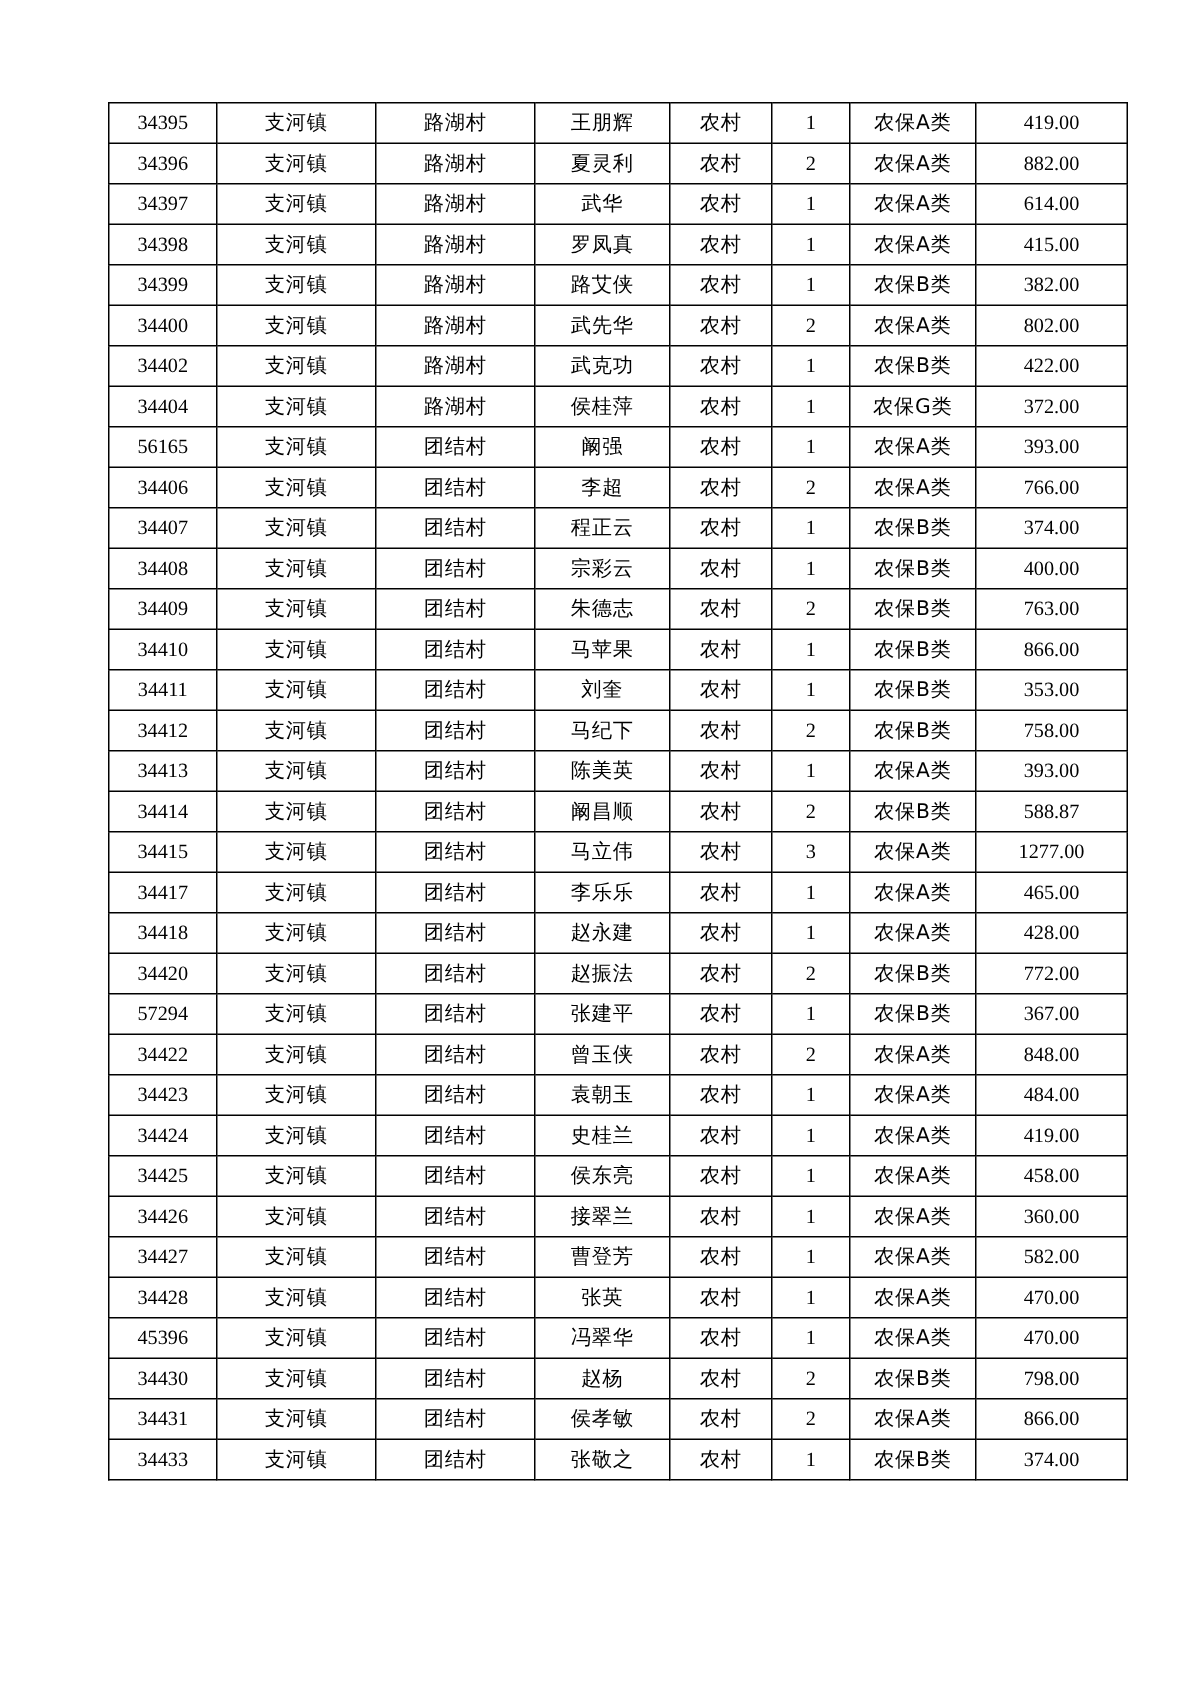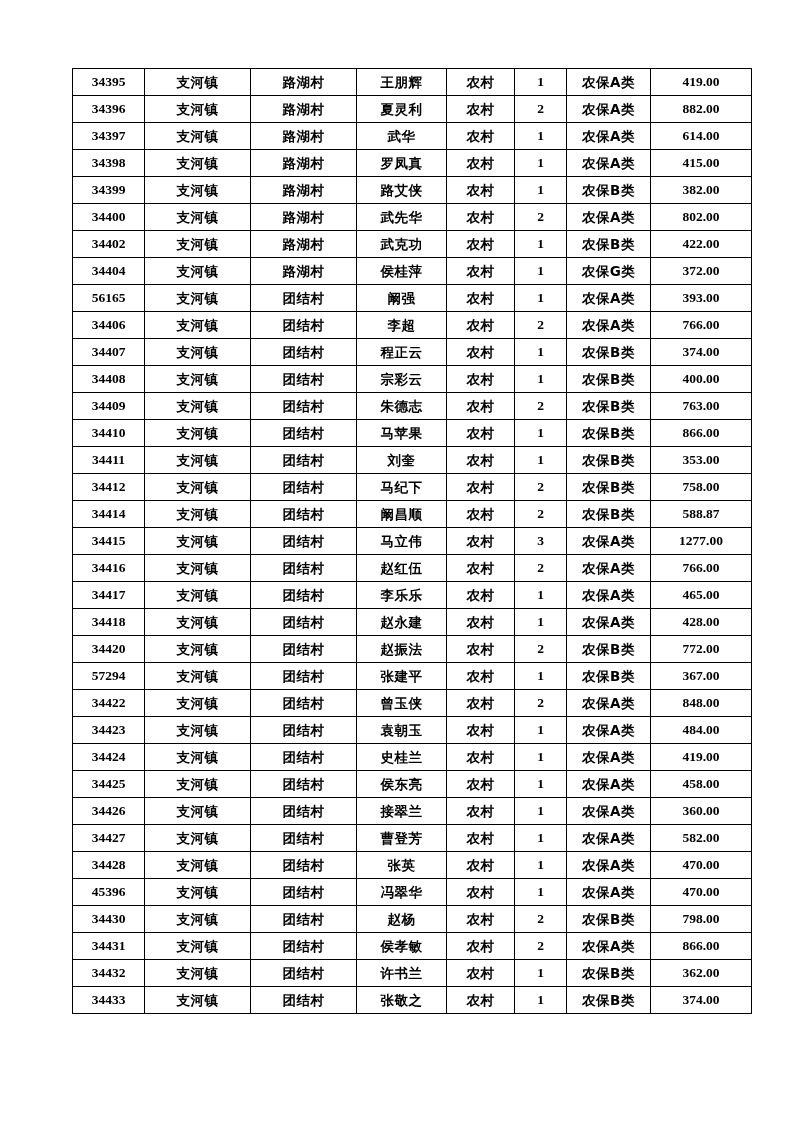--- a/index.html
+++ b/index.html
@@ -13,21 +13,20 @@
     font-family: "Liberation Serif", "DejaVu Serif", serif;
     color: #000000;
     overflow: hidden;
   }
   .page {
     position: relative;
     width: 793px;
     height: 1122px;
     box-sizing: border-box;
     padding: 68px 72px 0 72px;
-    font-weight: bold;
   }
   table.data-table {
     border-collapse: collapse;
     width: 649px;
     table-layout: fixed;
   }
   table.data-table td {
     border: 1px solid #000000;
     height: 26px;
     line-height: 26px;
@@ -227,50 +226,50 @@
           <td class="num-cell">34412</td>
           <td class="cjk">支河镇</td>
           <td class="cjk">团结村</td>
           <td class="cjk">马纪下</td>
           <td class="cjk">农村</td>
           <td class="num-cell">2</td>
           <td class="cjk">农保B类</td>
           <td class="num-cell">758.00</td>
         </tr>
         <tr>
+          <td class="num-cell">34413</td>
+          <td class="cjk">支河镇</td>
+          <td class="cjk">团结村</td>
+          <td class="cjk">陈美英</td>
+          <td class="cjk">农村</td>
+          <td class="num-cell">1</td>
+          <td class="cjk">农保A类</td>
+          <td class="num-cell">393.00</td>
+        </tr>
+        <tr>
           <td class="num-cell">34414</td>
           <td class="cjk">支河镇</td>
           <td class="cjk">团结村</td>
           <td class="cjk">阚昌顺</td>
           <td class="cjk">农村</td>
           <td class="num-cell">2</td>
           <td class="cjk">农保B类</td>
           <td class="num-cell">588.87</td>
         </tr>
         <tr>
           <td class="num-cell">34415</td>
           <td class="cjk">支河镇</td>
           <td class="cjk">团结村</td>
           <td class="cjk">马立伟</td>
           <td class="cjk">农村</td>
           <td class="num-cell">3</td>
           <td class="cjk">农保A类</td>
           <td class="num-cell">1277.00</td>
         </tr>
         <tr>
-          <td class="num-cell">34416</td>
-          <td class="cjk">支河镇</td>
-          <td class="cjk">团结村</td>
-          <td class="cjk">赵红伍</td>
-          <td class="cjk">农村</td>
-          <td class="num-cell">2</td>
-          <td class="cjk">农保A类</td>
-          <td class="num-cell">766.00</td>
-        </tr>
-        <tr>
           <td class="num-cell">34417</td>
           <td class="cjk">支河镇</td>
           <td class="cjk">团结村</td>
           <td class="cjk">李乐乐</td>
           <td class="cjk">农村</td>
           <td class="num-cell">1</td>
           <td class="cjk">农保A类</td>
           <td class="num-cell">465.00</td>
         </tr>
         <tr>
@@ -395,30 +394,20 @@
         </tr>
         <tr>
           <td class="num-cell">34431</td>
           <td class="cjk">支河镇</td>
           <td class="cjk">团结村</td>
           <td class="cjk">侯孝敏</td>
           <td class="cjk">农村</td>
           <td class="num-cell">2</td>
           <td class="cjk">农保A类</td>
           <td class="num-cell">866.00</td>
-        </tr>
-        <tr>
-          <td class="num-cell">34432</td>
-          <td class="cjk">支河镇</td>
-          <td class="cjk">团结村</td>
-          <td class="cjk">许书兰</td>
-          <td class="cjk">农村</td>
-          <td class="num-cell">1</td>
-          <td class="cjk">农保B类</td>
-          <td class="num-cell">362.00</td>
         </tr>
         <tr>
           <td class="num-cell">34433</td>
           <td class="cjk">支河镇</td>
           <td class="cjk">团结村</td>
           <td class="cjk">张敬之</td>
           <td class="cjk">农村</td>
           <td class="num-cell">1</td>
           <td class="cjk">农保B类</td>
           <td class="num-cell">374.00</td>

